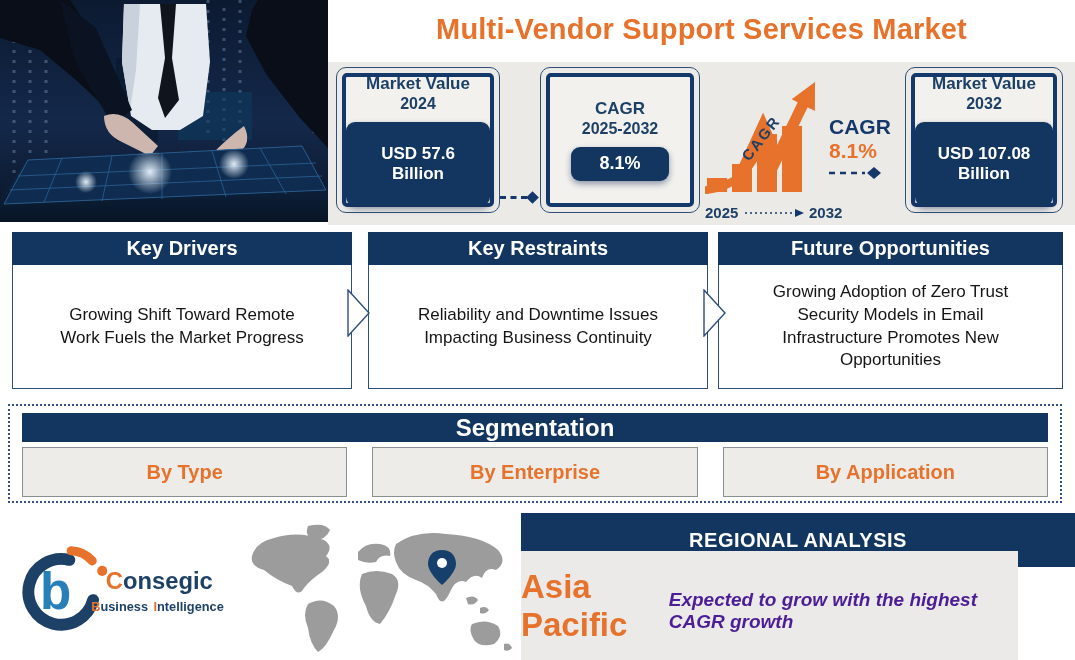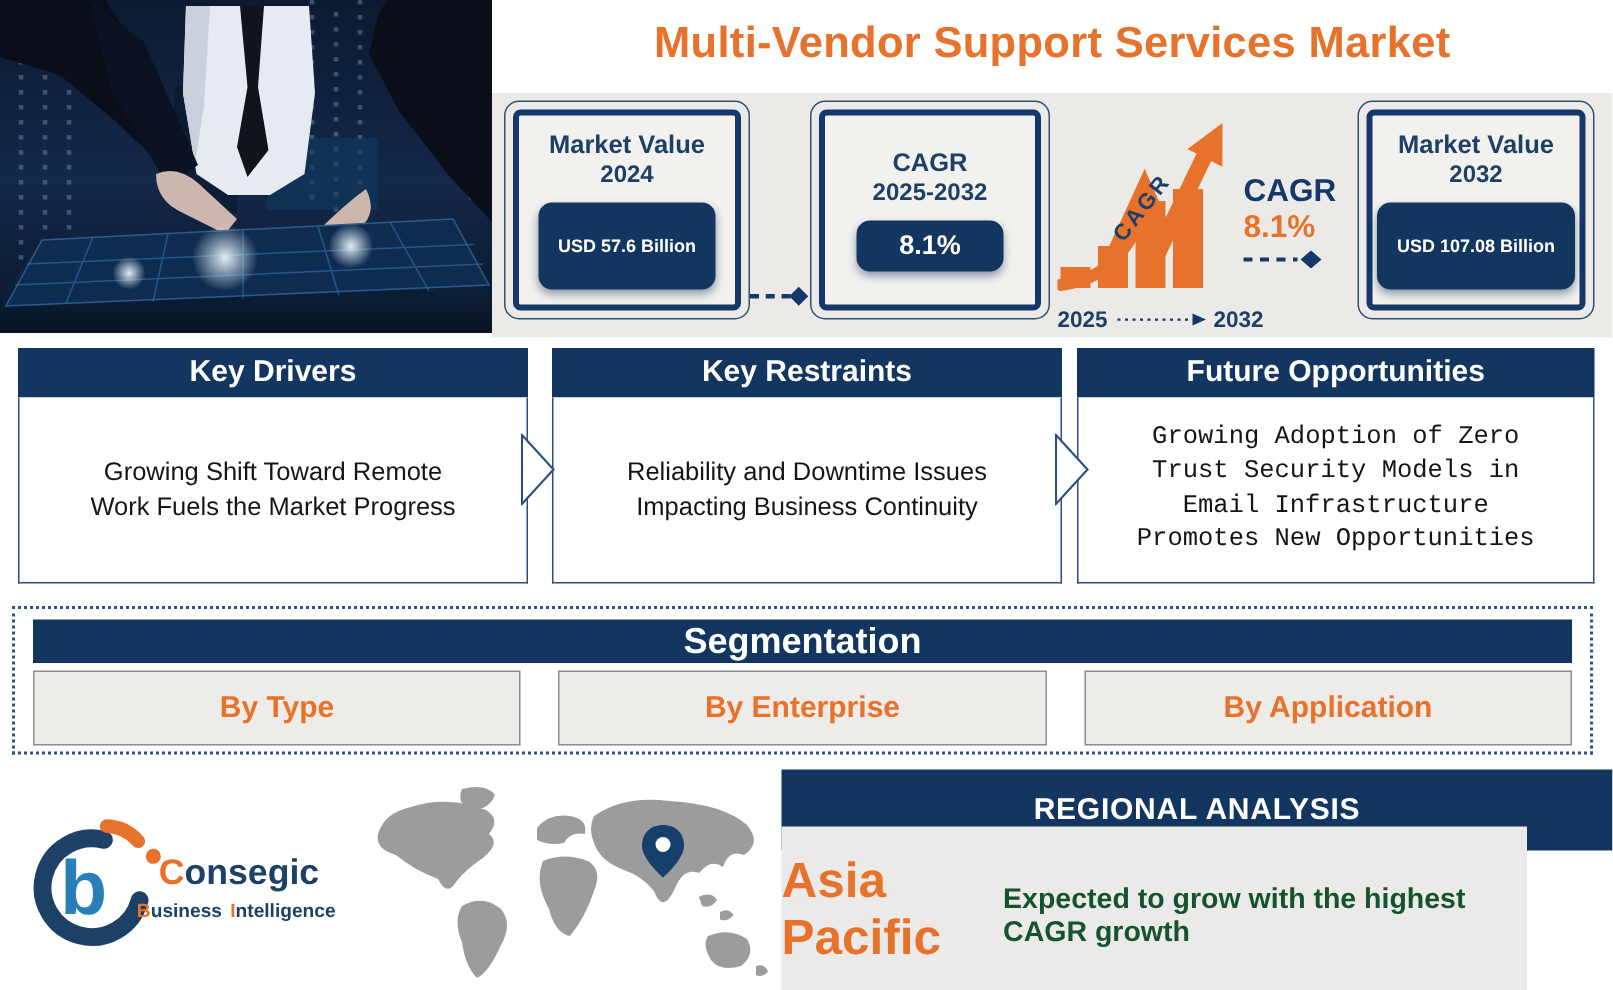--- a/index.html
+++ b/index.html
@@ -21,21 +21,21 @@
   #title-bar .title-text { color:#E7722C; font-size:29px; font-weight:bold; letter-spacing:.2px; }
 
   
   #stats-strip { left:328px; top:62px; width:747px; height:163px; background:#ECEAE7; }
   .stat-card { position:absolute; top:5px; height:146px;
     border:1.5px solid #2E5077; border-radius:10px; padding:5px; background:#ECEAE7; }
   .stat-card .inner { width:100%; height:100%; border:4px solid #14386A; border-radius:5px;
     background:#F2F1EE; display:flex; flex-direction:column; align-items:center; justify-content:center; }
   .stat-label { color:#1d4066; font-size:17px; font-weight:bold; }
   .stat-year  { color:#1d4066; font-size:16px; font-weight:bold; margin-top:1px; }
-  .stat-pill  { margin-top:9px; background:#12365F; color:#ffffff; font-size:12px; font-weight:bold;
+  .stat-pill  { margin-top:9px; background:#12365F; color:#ffffff; font-size:17px; font-weight:bold;
     text-align:center; line-height:1.2; padding:22px 13px; border-radius:9px;
     box-shadow:0 3px 6px rgba(20,40,80,.45); }
   #card-2024 { left:8px;  width:164px; }
   #card-cagr { left:212px; width:160px; }
   #card-2032 { left:577px; width:158px; }
   #card-cagr .stat-pill { padding:6px 28px; font-size:18px; }
 
   .connector { position:absolute; left:172px; top:129px; width:38px; height:12px;
     display:flex; align-items:center; }
   .connector .dash { width:27px; border-top:3px dashed #14386A; }
@@ -48,21 +48,21 @@
   .ins-header { height:33px; background:#12365F; color:#fff; font-size:20px; font-weight:bold;
     display:flex; align-items:center; justify-content:center; }
   .ins-body { height:124px; background:#ffffff; border:1.3px solid #2E4E7E; border-top:none;
     display:flex; align-items:center; justify-content:center; text-align:center;
     color:#151515; font-size:17px; line-height:1.33; }
   #ins-0 { left:12px;  width:340px; }
   #ins-1 { left:368px; width:340px; }
   #ins-2 { left:718px; width:345px; }
   #ins-0 .ins-body p { max-width:252px; }
   #ins-1 .ins-body p { max-width:266px; }
-  #ins-2 .ins-body p { max-width:272px;font-family:Liberation Mono, monospace; }
+  #ins-2 .ins-body p { max-width:272px; }
   .chevron { position:absolute; top:289px; width:28px; height:48px; z-index:3; }
   #chev-0 { left:347px; }
   #chev-1 { left:703px; }
 
   
   #segmentation { left:8px; top:404px; width:1054px; height:99px;
     border:2px dotted #33527F; background:#ffffff; }
   #seg-header { position:absolute; left:12px; right:12px; top:7px; height:29px; background:#12365F;
     color:#ffffff; font-size:24px; font-weight:bold; display:flex; align-items:center; justify-content:center; }
   #seg-items { position:absolute; left:12px; right:12px; top:41px; height:50px;
@@ -73,21 +73,21 @@
 
   
   #logo { left:18px; top:538px; width:215px; height:95px; }
   #world-map { left:246px; top:522px; width:276px; height:136px; }
   #regional-header { left:521px; top:513px; width:554px; height:54px; background:#12365F;
     display:flex; align-items:center; justify-content:center;
     color:#ffffff; font-size:20px; font-weight:bold; letter-spacing:.5px; }
   #regional-panel { left:521px; top:551px; width:497px; height:109px; background:#EBEAE8;
     display:flex; flex-direction:row; align-items:center; justify-content:center; }
   #regional-panel .region-name { color:#E7722C; font-size:33px; font-weight:bold; }
-  #regional-panel .region-sub  { color:#14532d; font-size:19px; font-weight:bold; margin-top:10px; }
+  #regional-panel .region-sub  { color:#4c1d95; font-size:19px; font-weight:bold; margin-top:10px;font-style:italic; }
 </style>
 </head>
 <body>
 
 <svg id="photo" class="abs" viewBox="0 0 328 222" xmlns="http://www.w3.org/2000/svg">
   <defs>
     <linearGradient id="bgG" x1="0" y1="0" x2="0" y2="1">
       <stop offset="0" stop-color="#0c1a31"></stop>
         <stop offset=".55" stop-color="#14284a"></stop>
         <stop offset="1" stop-color="#0a1628"></stop>

